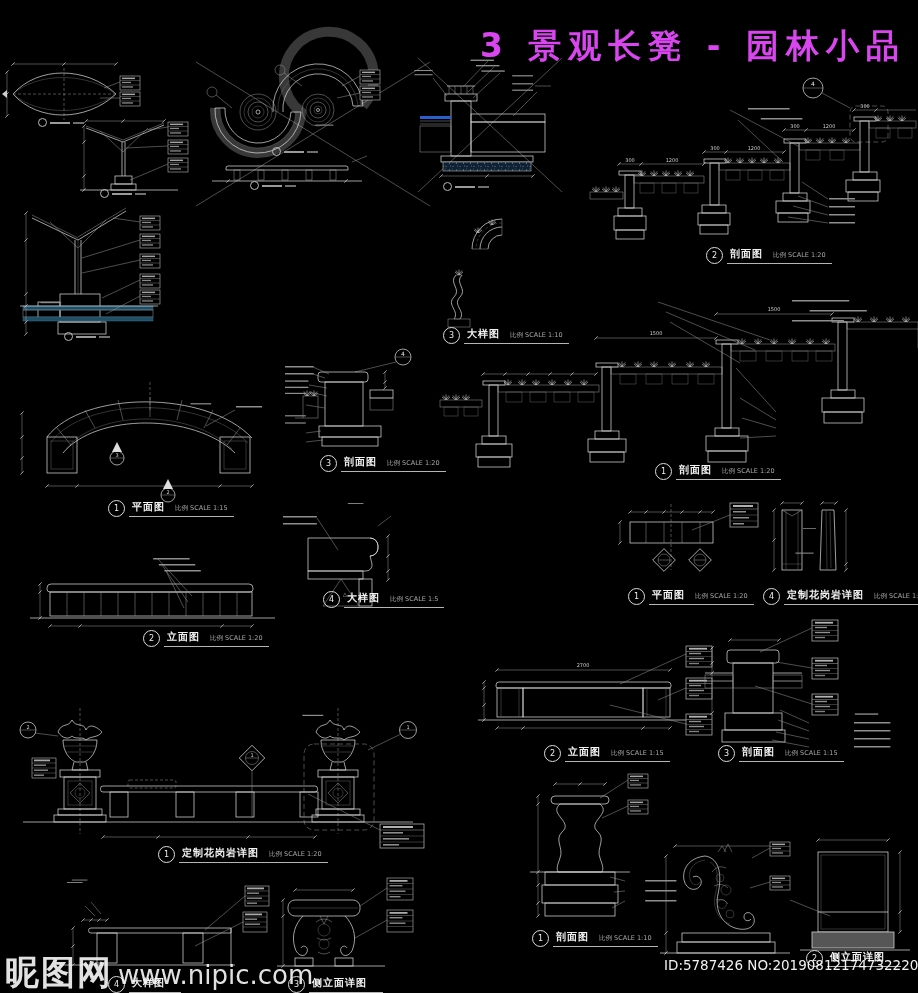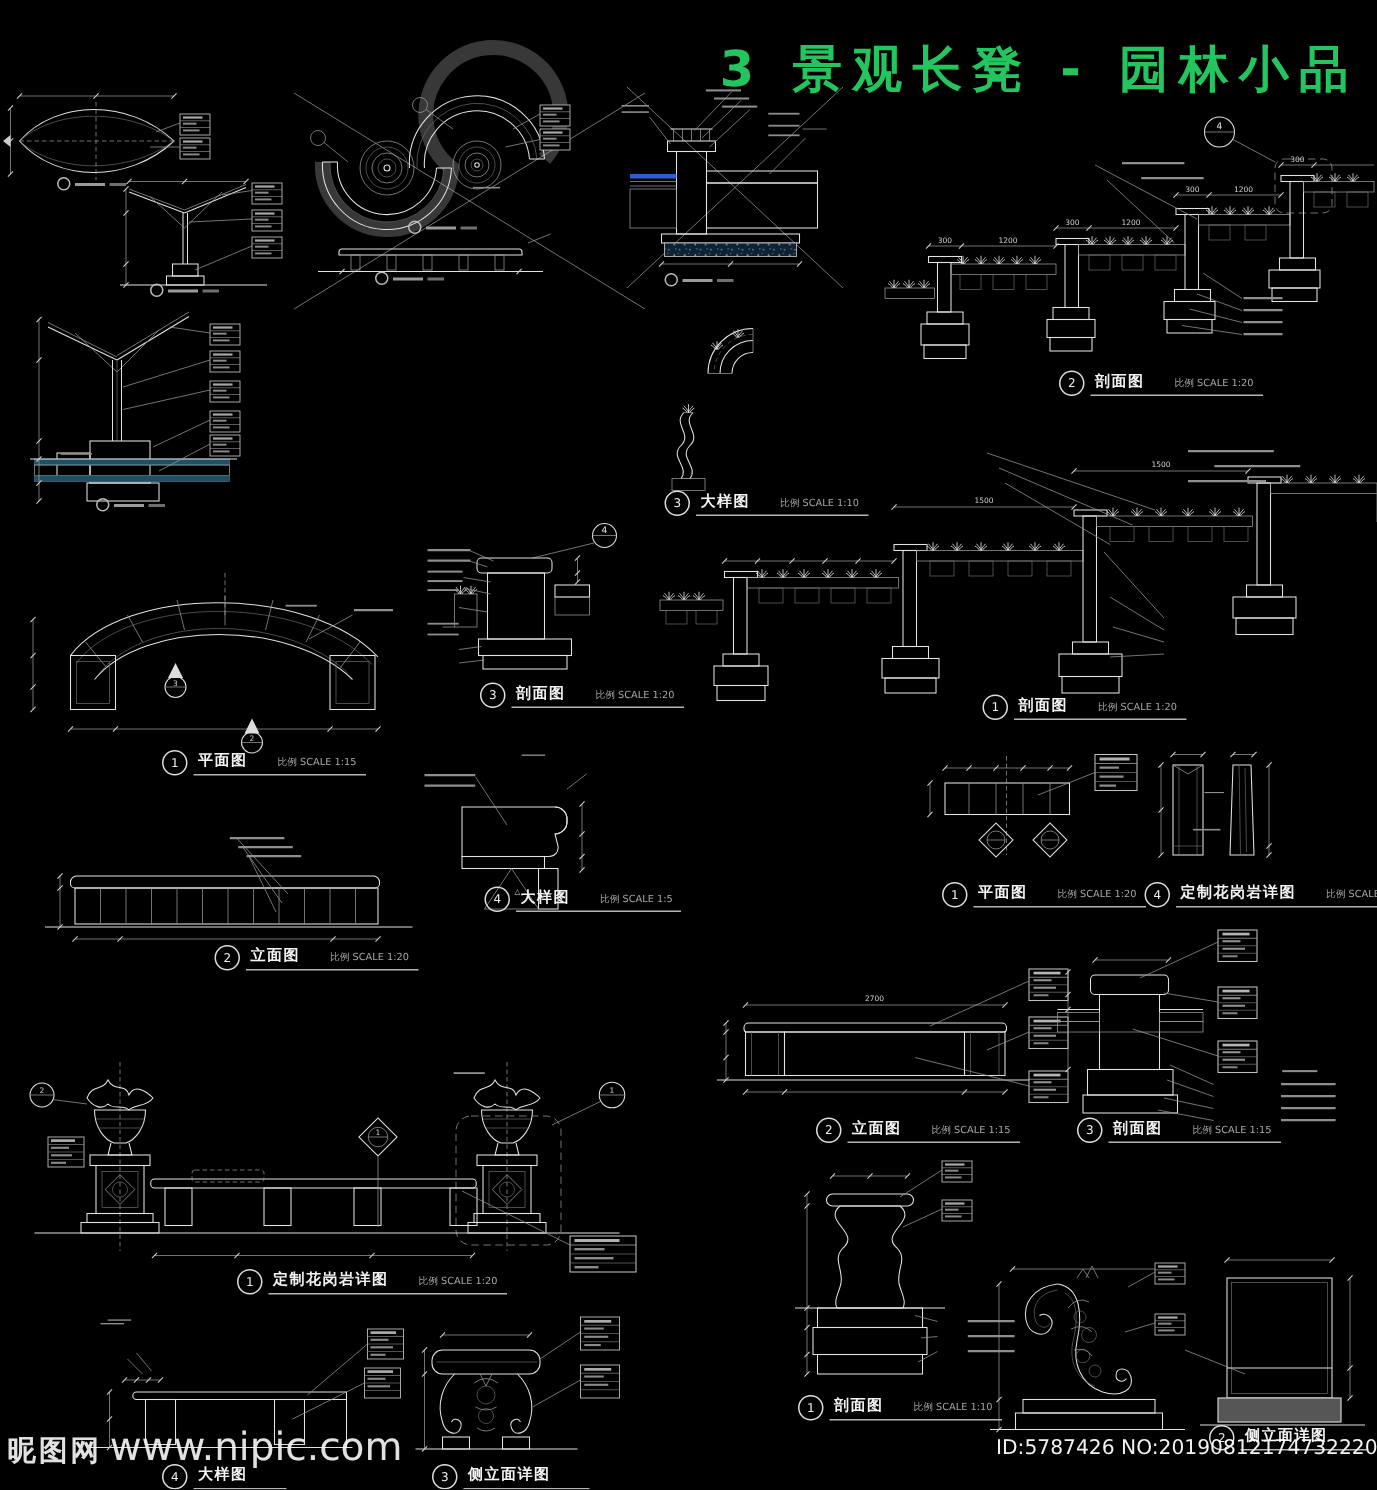--- a/index.html
+++ b/index.html
@@ -11,34 +11,34 @@
   .s2{stroke:#9a9a9a;stroke-width:.5;fill:none}
   .s3{stroke:#6f6f6f;stroke-width:.45;fill:none}
   .dash{stroke-dasharray:3 2}
   .dash2{stroke-dasharray:5 3}
   .dt{font:5px "DejaVu Sans","Liberation Sans",sans-serif;fill:#cfcfcf}
   .dtb{font:6px "DejaVu Sans","Liberation Sans",sans-serif;fill:#e8e8e8}
   
   .cap{position:absolute;display:flex;align-items:center;gap:4px;z-index:6;color:#eee}
   .cap .num{width:15px;height:15px;border:1.3px solid #ddd;border-radius:50%;
             font-size:8px;display:flex;align-items:center;justify-content:center;flex:0 0 auto}
-  .cap .body{border-bottom:1px solid #b5b5b5;padding:0 6px 2px 3px;display:flex;align-items:baseline;gap:20px;white-space:nowrap}
+  .cap .body{border-bottom:1px solid #b5b5b5;padding:0 6px 2px 3px;display:flex;align-items:baseline;gap:10px;white-space:nowrap}
   .cap .t{font-size:10px;font-weight:bold;color:#f2f2f2;letter-spacing:1px}
   .cap .sc{font-size:6.5px;color:#a8a8a8}
   
   .mcap{position:absolute;display:flex;align-items:center;gap:3px;z-index:5}
   .mcap .c{width:7px;height:7px;border:1px solid #bbb;border-radius:50%}
   .mcap .b{width:20px;height:2px;background:#9a9a9a}
   .mcap .b2{width:11px;height:2px;background:#6f6f6f}
   
-  #title{position:absolute;top:24px;right:12px;color:#22c55e;font-size:33px;font-weight:bold;
+  #title{position:absolute;top:24px;right:12px;color:#d946ef;font-size:33px;font-weight:bold;
          letter-spacing:7px;z-index:7;white-space:nowrap}
   
   #wm-site{position:absolute;left:5px;top:950px;z-index:9;color:#f5f5f5;opacity:.92;white-space:nowrap}
-  #wm-site .cn{font-size:19px;font-weight:bold;letter-spacing:2px}
+  #wm-site .cn{font-size:34px;font-weight:bold;letter-spacing:2px}
   #wm-site .url{font-size:26px;font-weight:normal;letter-spacing:0}
   #wm-id{position:absolute;left:664px;top:957px;z-index:9;color:#fff;opacity:.95;font-size:13.5px;white-space:nowrap}
 </style>
 </head>
 <body>
 
 <div id="sheet">
 
 <svg width="0" height="0">
 <defs>

